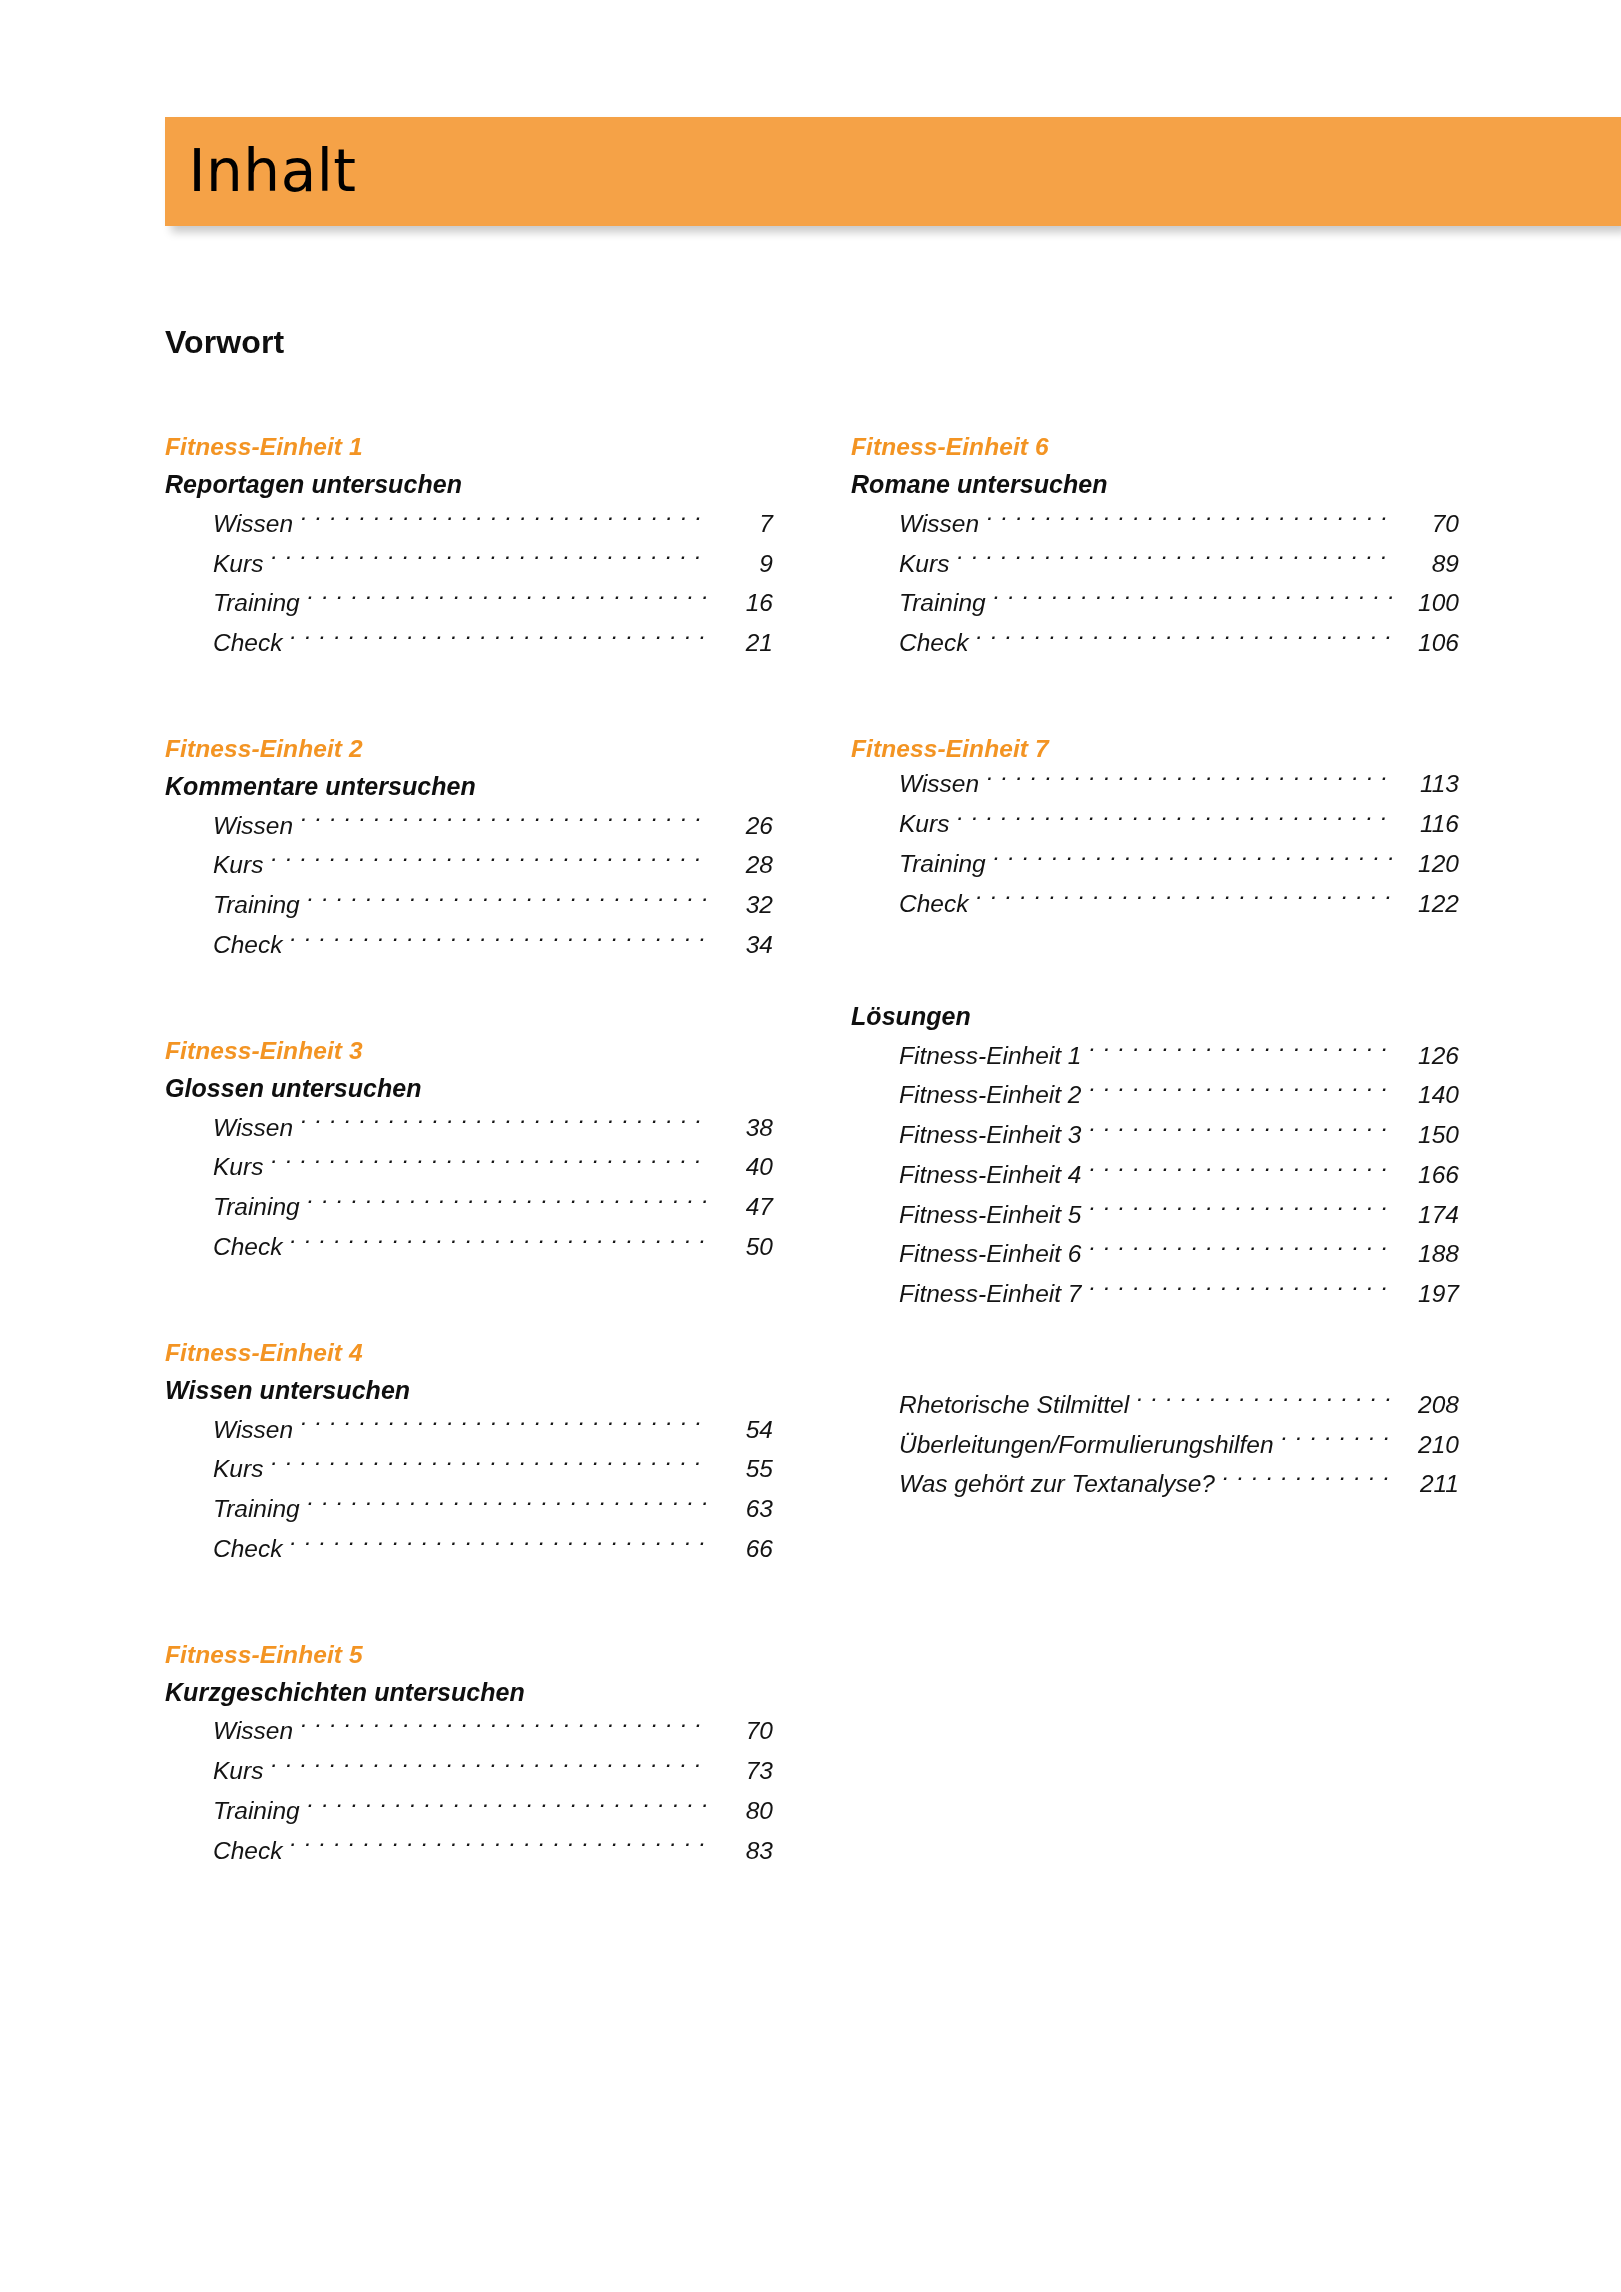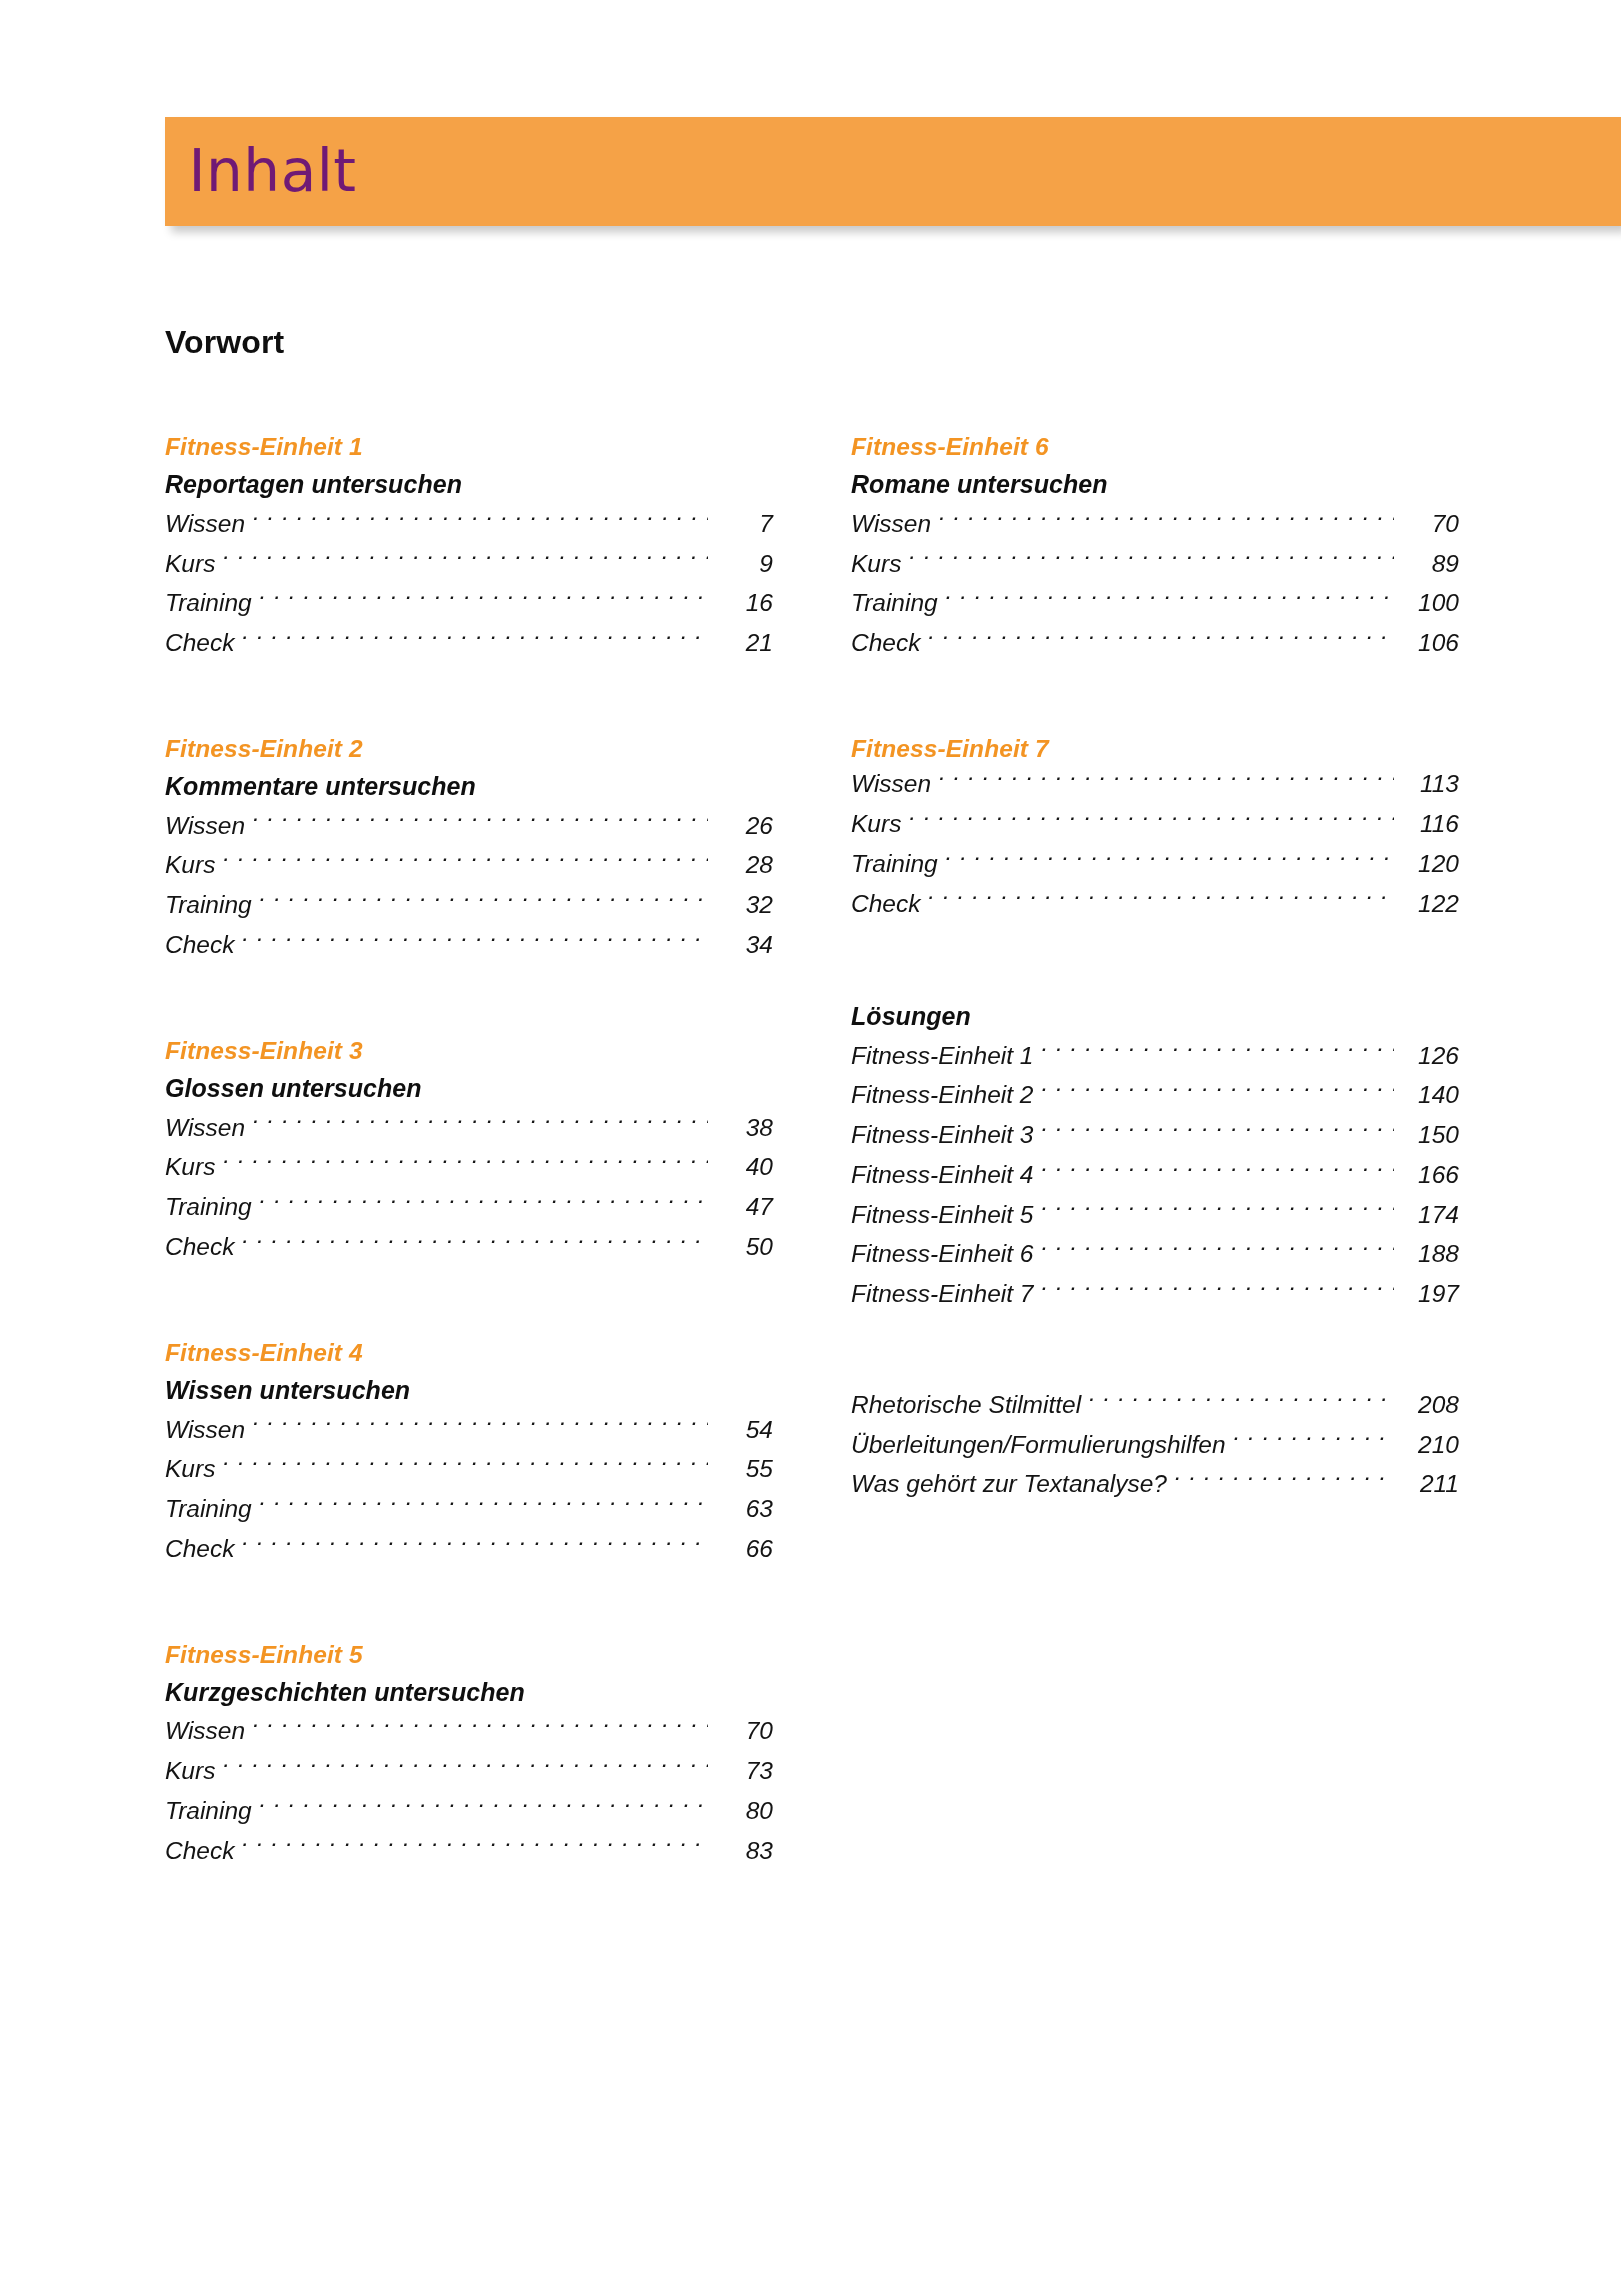--- a/index.html
+++ b/index.html
@@ -36,21 +36,21 @@
   }
 
   .banner-title {
     position: absolute;
     left: 23.5px;
     top: 50%;
     transform: translateY(-52%);
     font-family: "DejaVu Sans", sans-serif;
     font-size: 58px;
     font-weight: 400;
-    color: #701a75;
+    color: #000000;
     letter-spacing: 0.5px;
     line-height: 1;
     white-space: nowrap;
   }
 
   
   .content {
     position: absolute;
     left: 165px;
     top: 323px;
@@ -116,20 +116,21 @@
     font-weight: 400;
     color: #141414;
     line-height: 1.5;
     padding: 1.5px 0;
     white-space: nowrap;
   }
 
   .toc-row .label {
     flex: 0 0 auto;
     padding-right: 5.9px;
+    margin-left: 48px;
   }
 
   .toc-row .leader {
     flex: 1 1 auto;
     overflow: hidden;
     height: 1em;
     position: relative;
     margin: 0 2px;
   }
 

